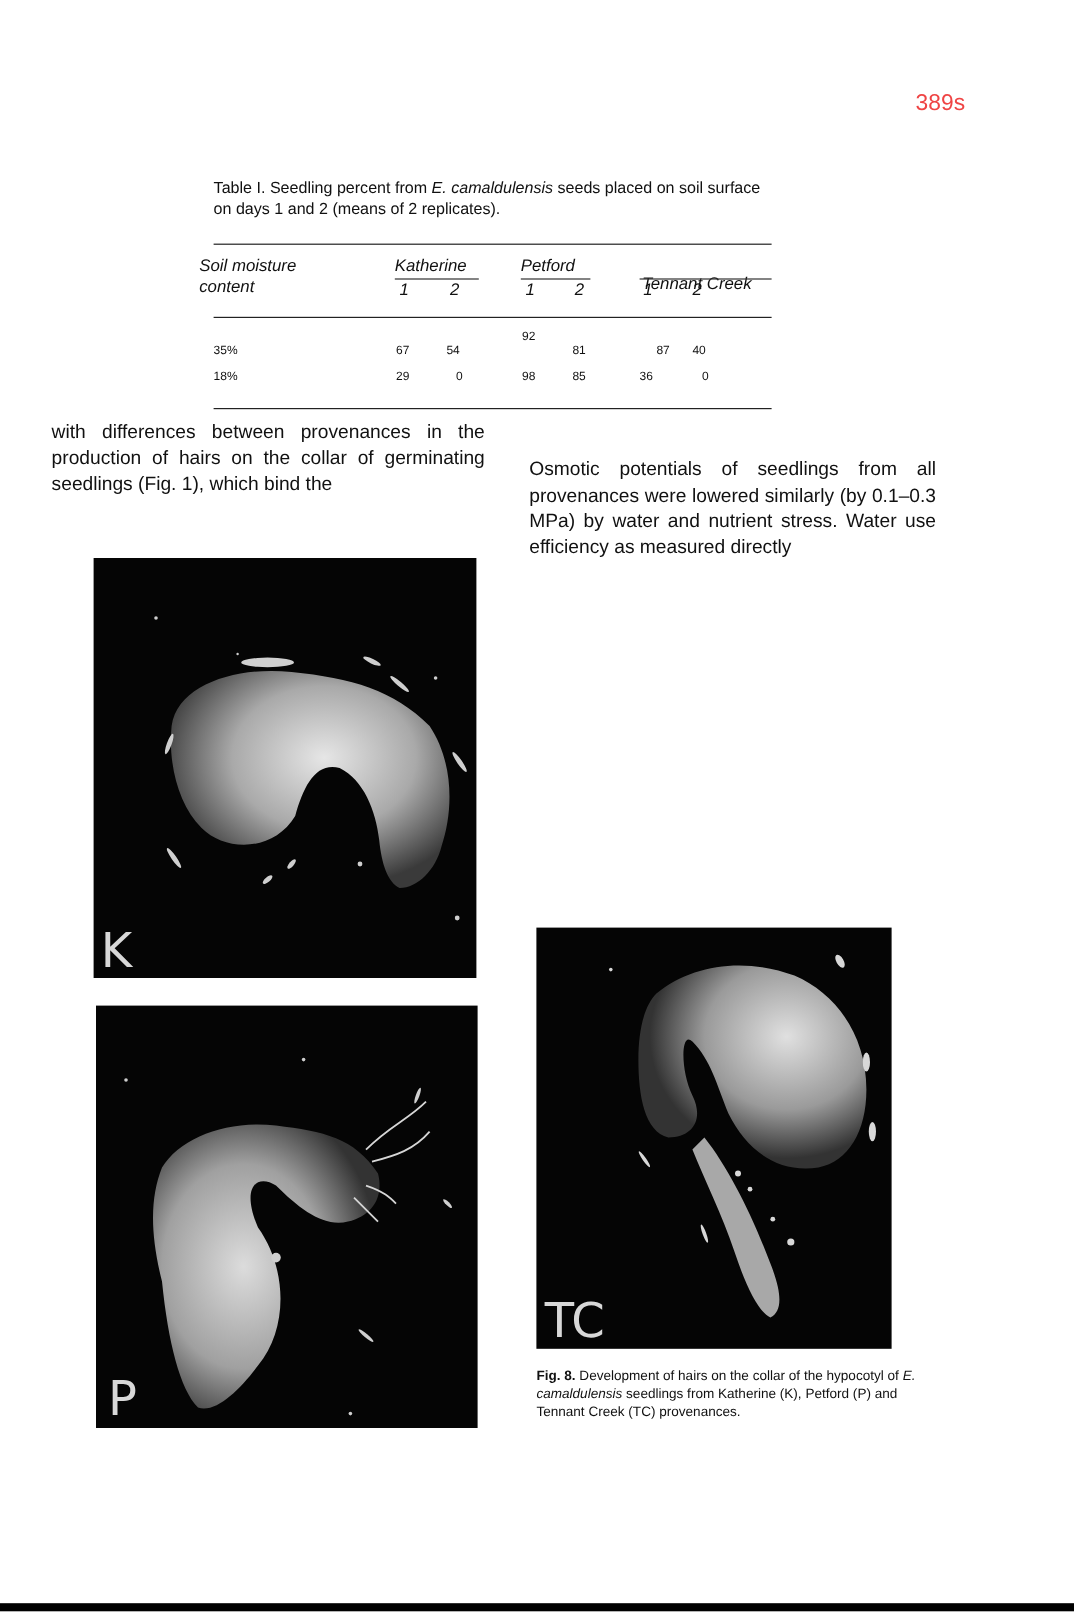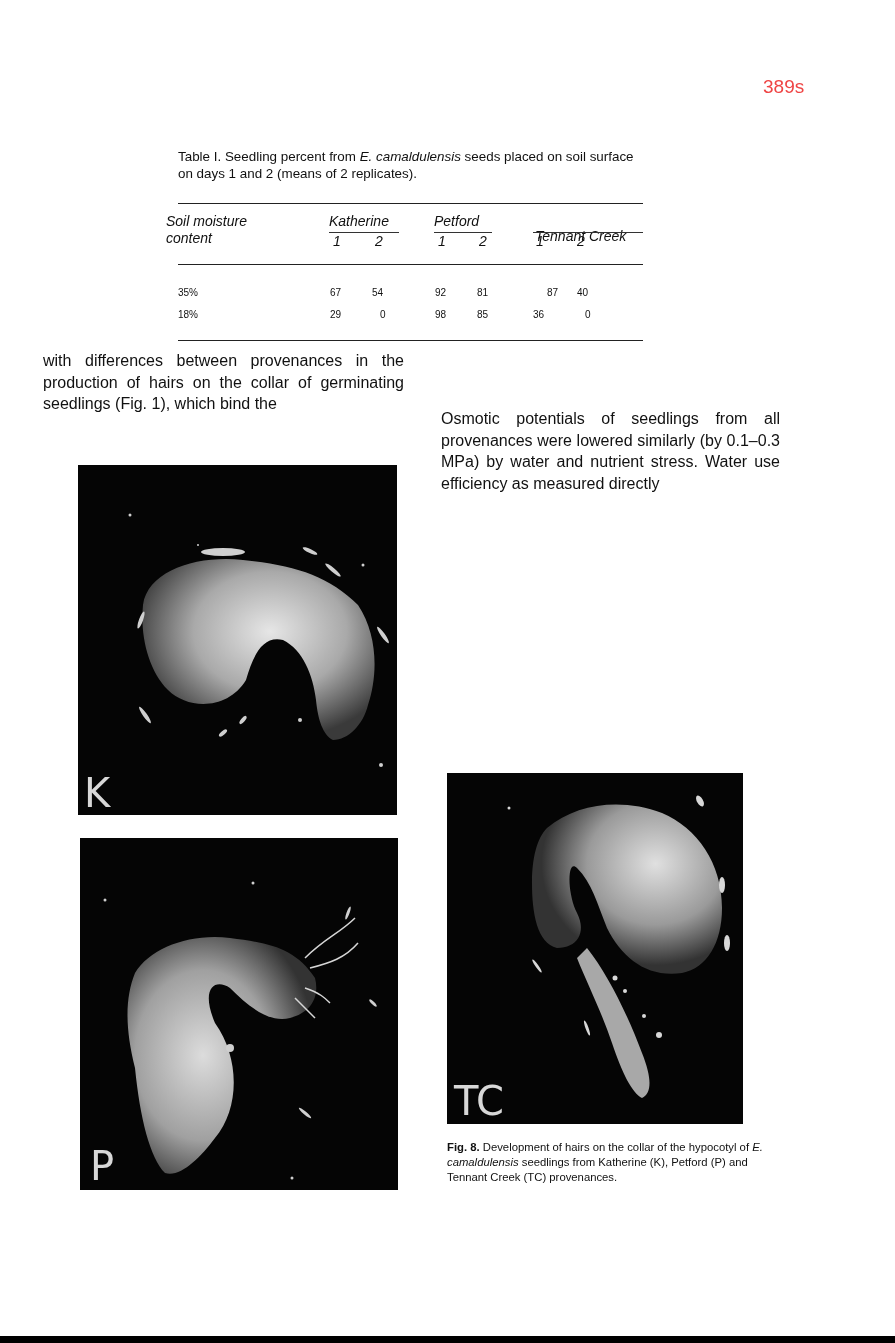--- a/index.html
+++ b/index.html
@@ -69,41 +69,41 @@
 <div class="abs th" style="left:535px; top:228px;">Tennant Creek</div>
 <div class="abs subrule" style="left:533px; top:232px; width:110px;"></div>
 <div class="abs th" style="left:536px; top:233px;">1</div>
 <div class="abs th" style="left:577px; top:233px;">2</div>
 
 <div class="abs rule rule-mid"></div>
 
 <div class="abs td" style="left:178px; top:284px;">35%</div>
 <div class="abs td" style="left:330px; top:284px;">67</div>
 <div class="abs td" style="left:372px; top:284px;">54</div>
-<div class="abs td" style="left:435px; top:284px;">92</div>
+<div class="abs td" style="left:435px; top:272px;">92</div>
 <div class="abs td" style="left:477px; top:284px;">81</div>
 <div class="abs td" style="left:533px; top:284px;margin-left:14px;">87</div>
 <div class="abs td" style="left:577px; top:284px;">40</div>
 
 <div class="abs td" style="left:178px; top:306px;">18%</div>
 <div class="abs td" style="left:330px; top:306px;">29</div>
 <div class="abs td" style="left:380px; top:306px;">0</div>
 <div class="abs td" style="left:435px; top:306px;">98</div>
 <div class="abs td" style="left:477px; top:306px;">85</div>
 <div class="abs td" style="left:533px; top:306px;">36</div>
 <div class="abs td" style="left:585px; top:306px;">0</div>
 
 <div class="abs rule rule-bot"></div>
 
 <div class="abs col col-left">
   <p>with differences between provenances in the production of hairs on the collar of germinating seedlings (Fig. 1), which bind the</p>
 </div>
 
 <div class="abs col col-right">
-  <p style="margin-top:36px;">Osmotic potentials of seedlings from all provenances were lowered similarly (by 0.1–0.3 MPa) by water and nutrient stress. Water use efficiency as measured directly</p>
+  <p style="margin-top:9px;">Osmotic potentials of seedlings from all provenances were lowered similarly (by 0.1–0.3 MPa) by water and nutrient stress. Water use efficiency as measured directly</p>
 </div>
 
 <div class="abs photo photo-k">
   <svg width="319" height="350">
     <defs>
       <radialGradient id="gk" cx="55%" cy="40%" r="60%">
         <stop offset="0%" stop-color="#e6e6e6"></stop>
         <stop offset="55%" stop-color="#a9a9a9"></stop>
         <stop offset="100%" stop-color="#3a3a3a"></stop>
       </radialGradient>

